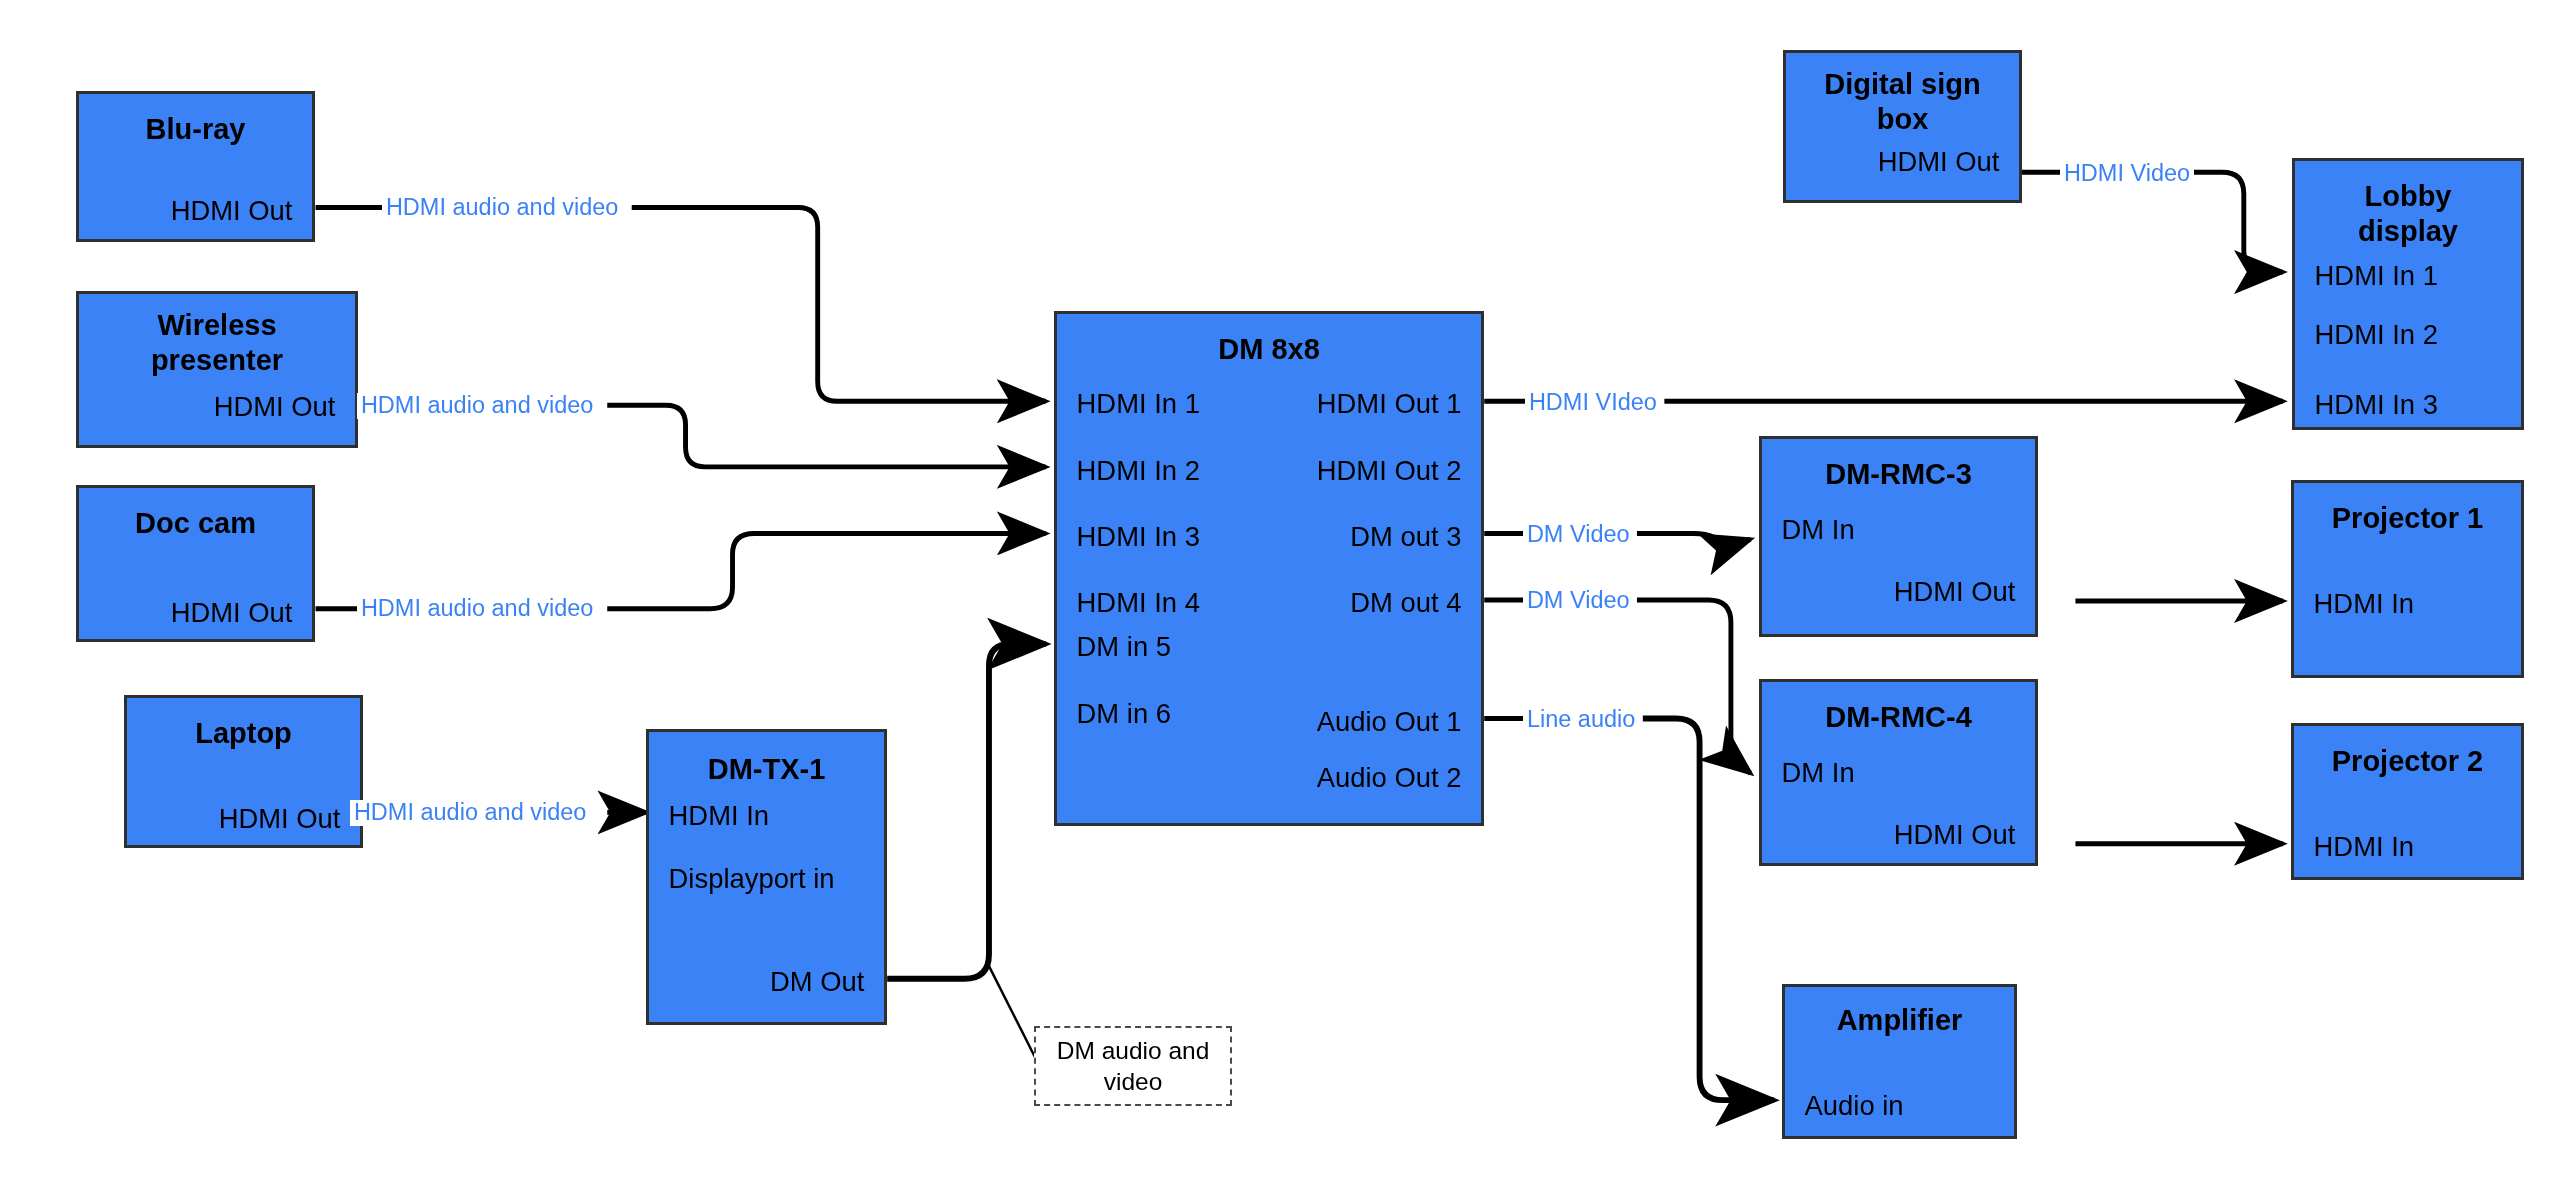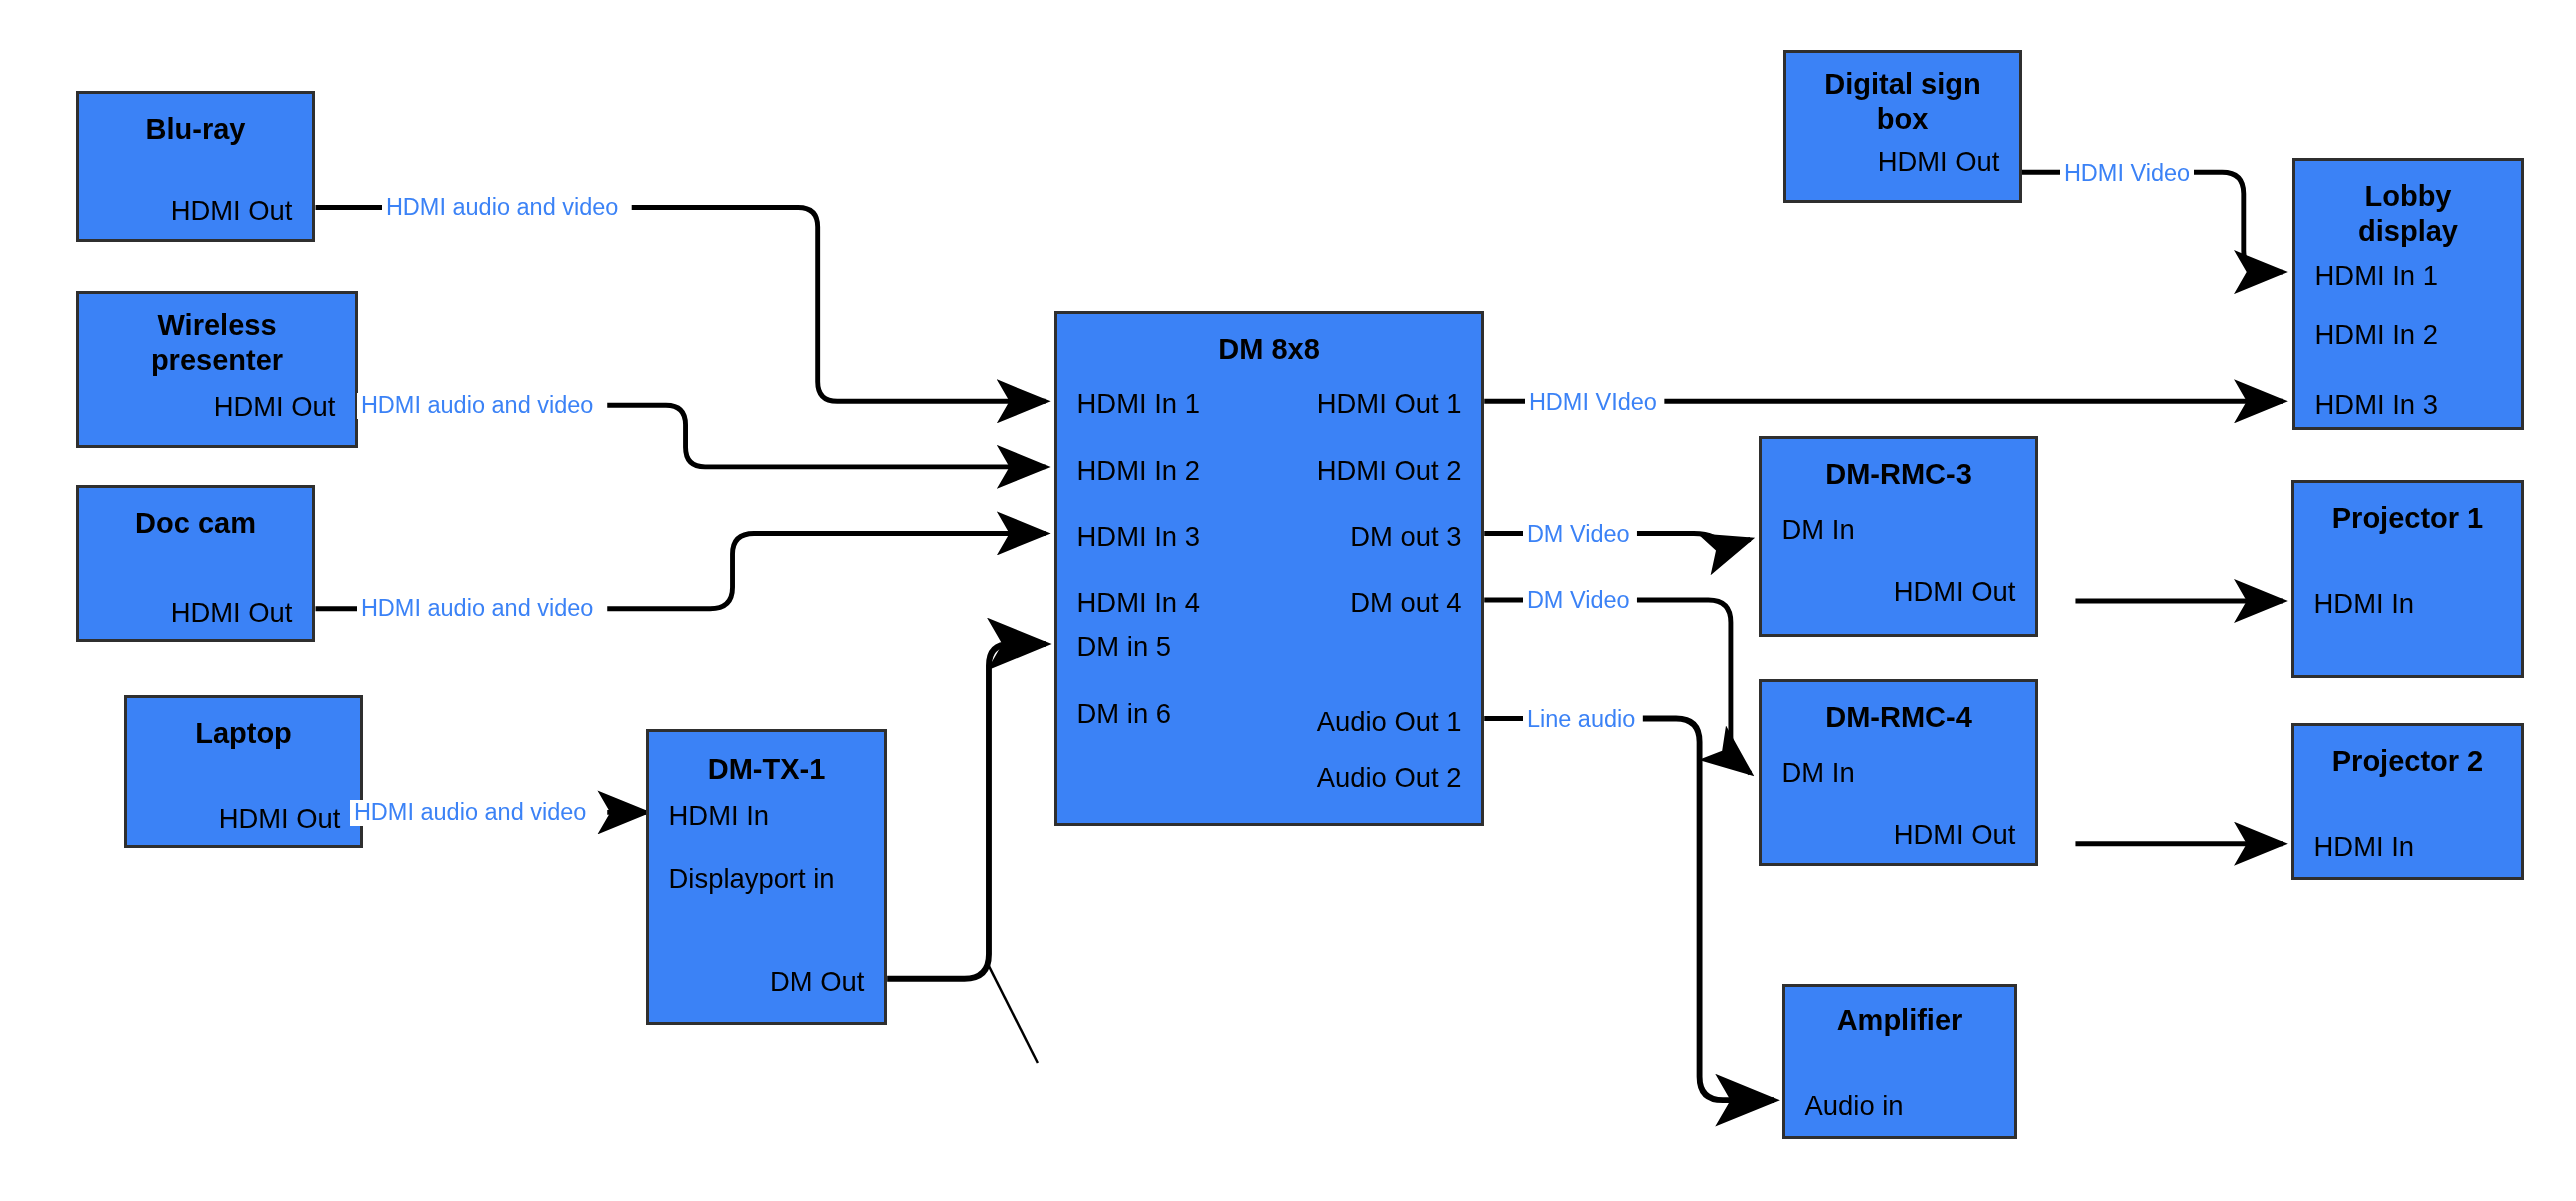--- a/index.html
+++ b/index.html
@@ -242,15 +242,16 @@
   <div class="wirelabel" style="left:1525px; top:390px;">HDMI VIdeo</div>
 
   <div class="wirelabel" style="left:2060px; top:161px;">HDMI Video</div>
 
   <div class="wirelabel" style="left:1523px; top:522px;">DM Video</div>
 
   <div class="wirelabel" style="left:1523px; top:588px;">DM Video</div>
 
   <div class="wirelabel" style="left:1523px; top:707px;">Line audio</div>
 
+  <div class="callout" style="left:1034px; top:1026px; width:198px; height:80px;">DM audio and video</div>
 
 </div>
 
 
 </body></html>

